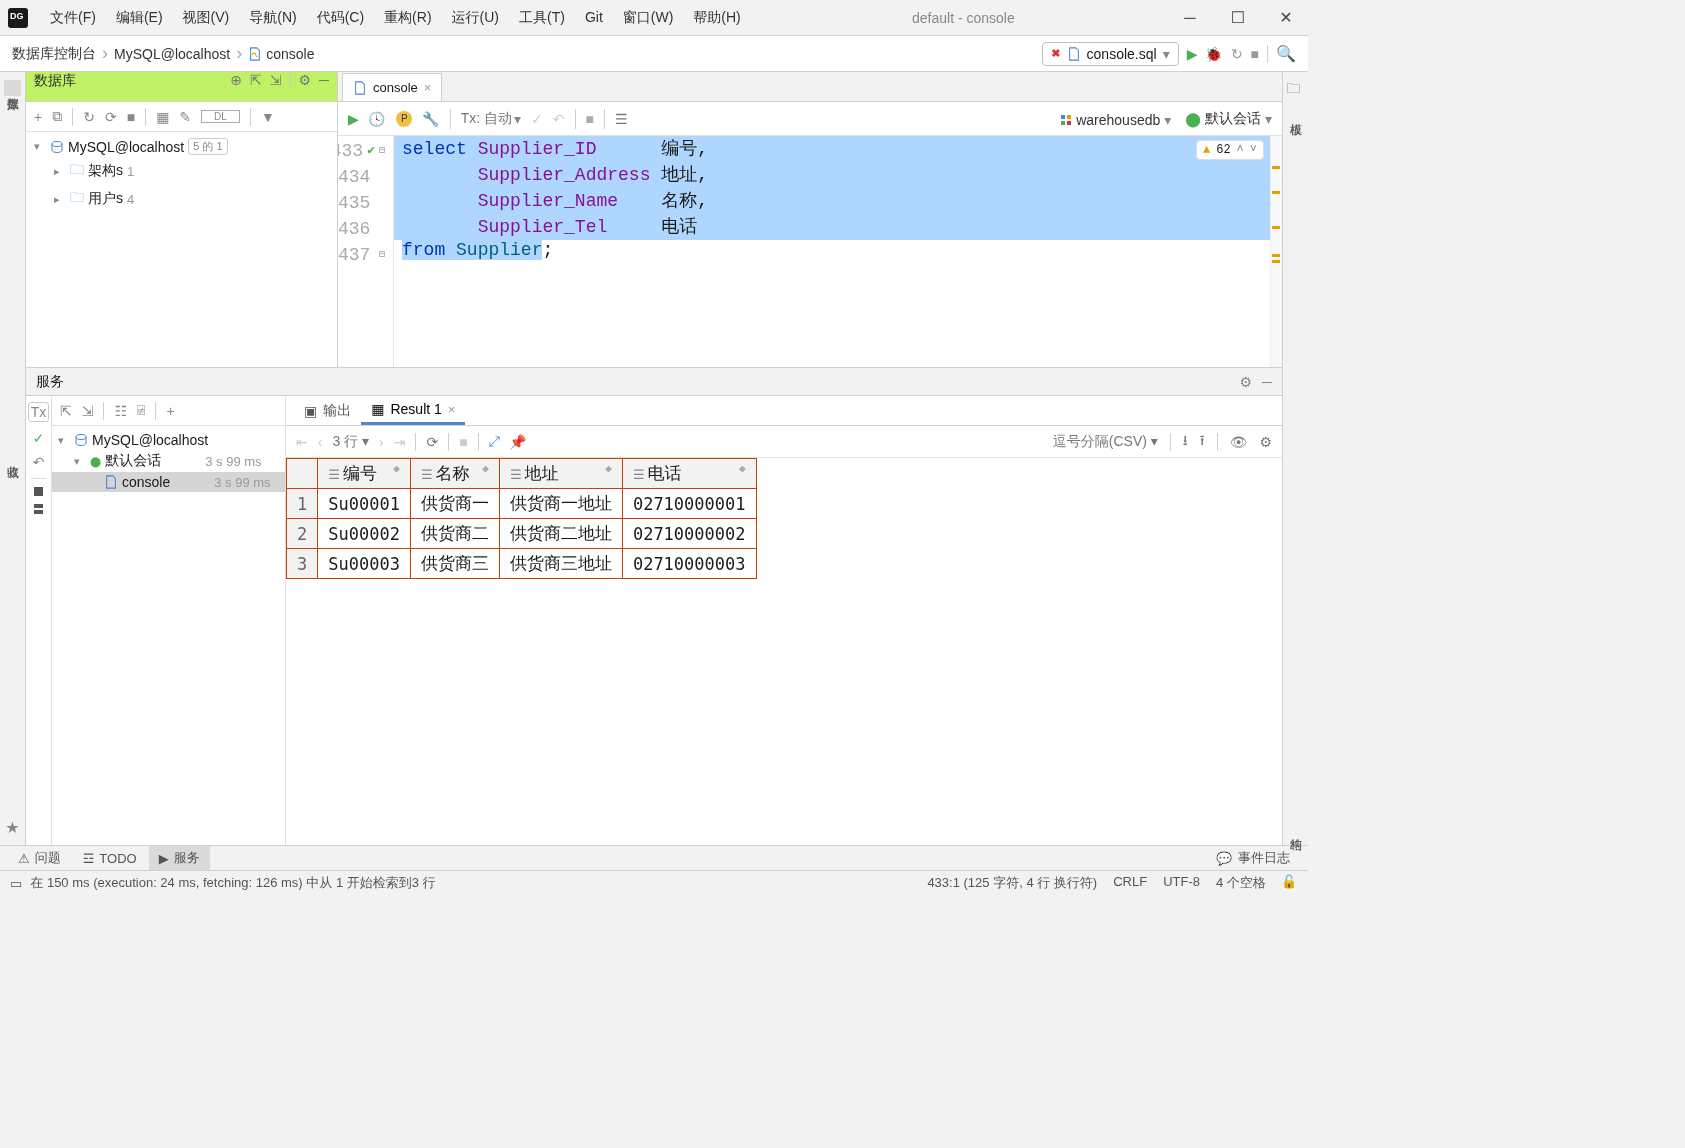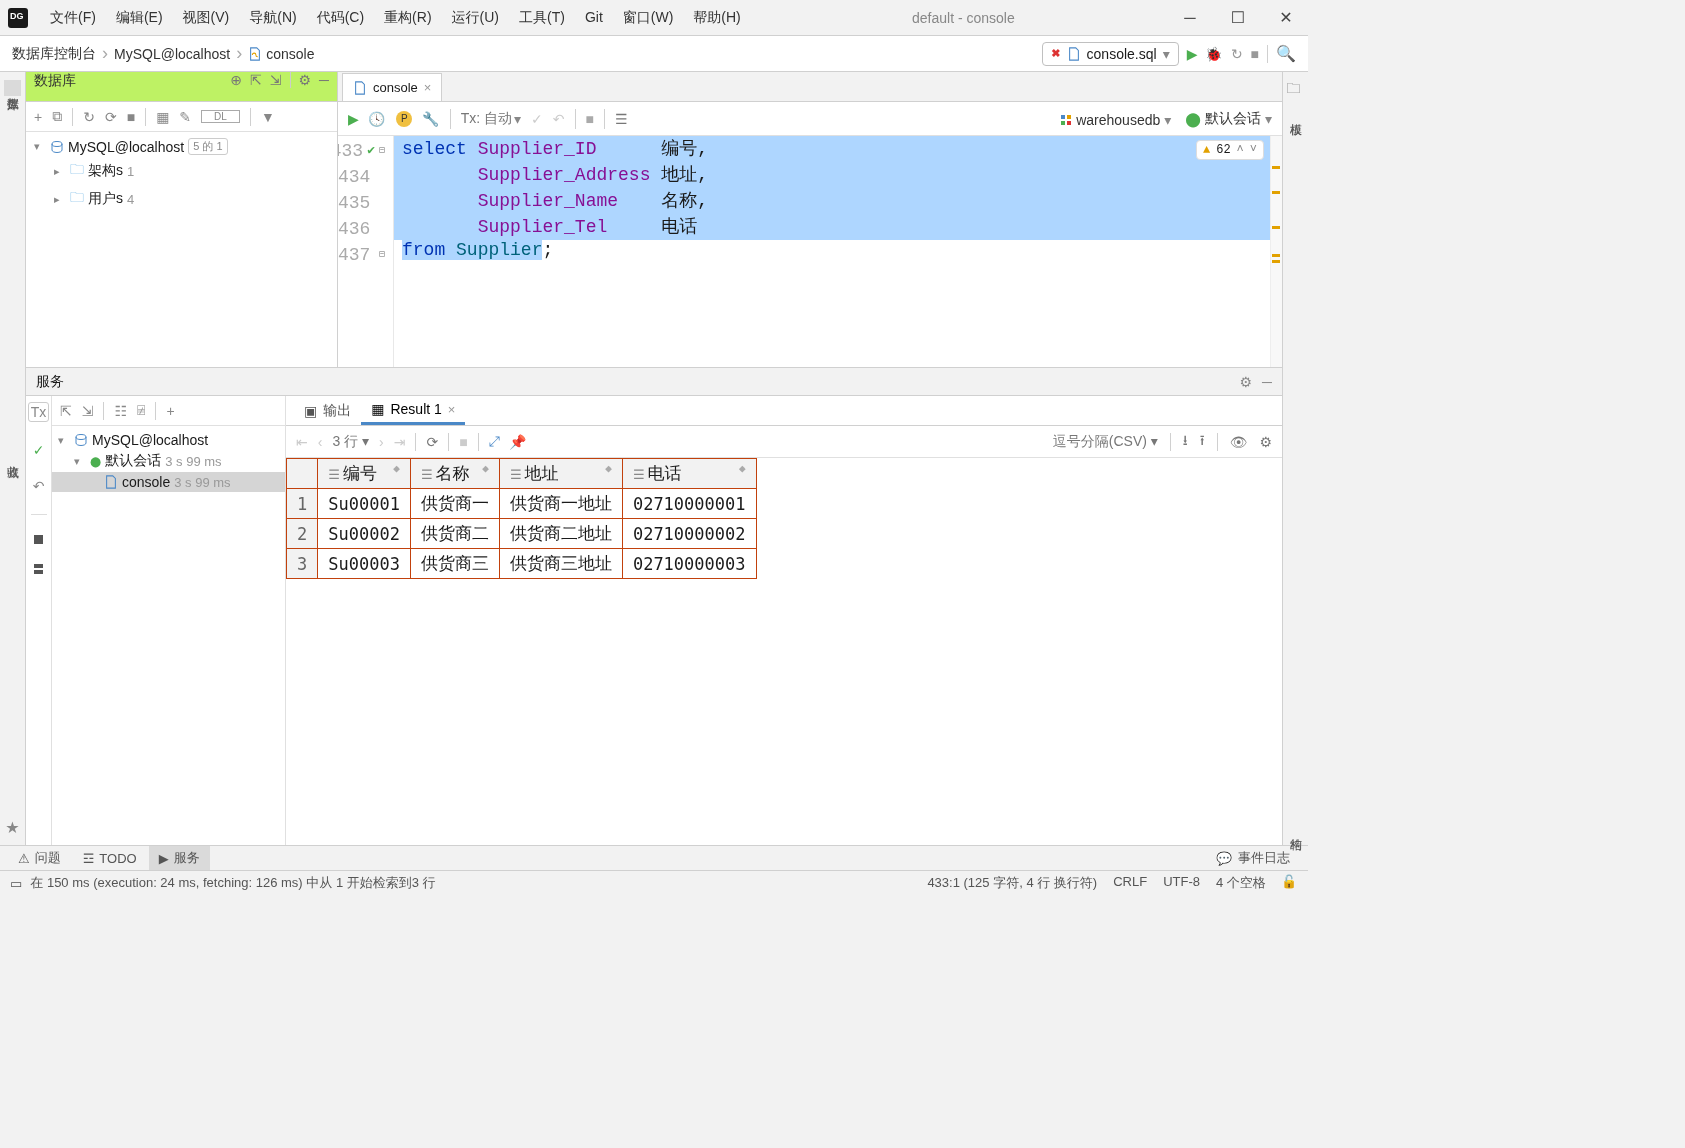--- a/index.html
+++ b/index.html
@@ -77,31 +77,31 @@
 .warn-tri { color: #e2a100; }
 .nav-chev { color: #888; cursor: pointer; }
 .editor-stripe { position:absolute; right:0; top:0; width:12px; height:100%; background:#f8f8f8; border-left:1px solid #eee;}
 .stripe-mark { position:absolute; right:2px; width:8px; height:3px; }
 
 .services-panel { flex: 1; background: #fff; border-top: 1px solid #d0d0d0; display: flex; flex-direction: column; min-height: 0; }
 .services-header { height: 28px; background: #f2f2f2; border-bottom: 1px solid #d0d0d0; display: flex; align-items: center; padding: 0 10px; }
 .services-header .title { flex: 1; }
 .services-body { flex: 1; display: flex; min-height: 0; }
 .services-left { width: 260px; border-right: 1px solid #e0e0e0; display: flex; }
-.svc-rail { width: 26px; border-right: 1px solid #e0e0e0; display: flex; flex-direction: column; align-items: center; padding-top: 6px; gap: 20px; background: #fff; }
+.svc-rail { width: 26px; border-right: 1px solid #e0e0e0; display: flex; flex-direction: column; align-items: center; padding-top: 6px; gap: 8px; background: #fff; }
 .svc-rail span { cursor: pointer; color: #888; font-size: 14px; }
 .svc-tx { border: 1px solid #ccc; border-radius: 3px; font-size: 10px; padding: 1px 2px; }
 .svc-rect-small { width:9px; height:9px; background:#555; }
 .svc-rects { display:flex; flex-direction:column; gap:2px;}
 .svc-rects div {width:9px; height:4px; background:#555;}
 .svc-tree-wrap { flex: 1; }
 .svc-toolbar { height: 30px; border-bottom: 1px solid #e0e0e0; display: flex; align-items: center; padding: 0 8px; gap: 10px; color: #888; }
 .svc-tree { padding: 4px 0; }
 .svc-tree .tree-item.sel-row { background: #d5d5d5; }
-.svc-time { color: #999; font-size: 13px; }
+.svc-time { color: #999; font-size: 13px; margin-left: 40px; }
 
 .results-panel { flex: 1; display: flex; flex-direction: column; min-height: 0; }
 .result-tabs { height: 30px; border-bottom: 1px solid #d0d0d0; display: flex; align-items: flex-end; padding-left: 8px; background: #fff; }
 .result-tab { padding: 5px 10px; display: flex; align-items: center; gap: 6px; cursor: pointer; color: #555; font-size: 14px; }
 .result-tab.active { border-bottom: 3px solid #4a88c7; color: #000; }
 .result-toolbar { height: 32px; border-bottom: 1px solid #e0e0e0; display: flex; align-items: center; padding: 0 10px; gap: 10px; color: #777; }
 .result-toolbar span { cursor: pointer; }
 .rt-right { margin-left: auto; display: flex; align-items: center; gap: 12px; }
 .table-wrap { flex: 1; overflow: auto; background: #fff; font-family: "Consolas","Microsoft YaHei", monospace; font-size: 17px; }
 table.data { border-collapse: collapse; }

